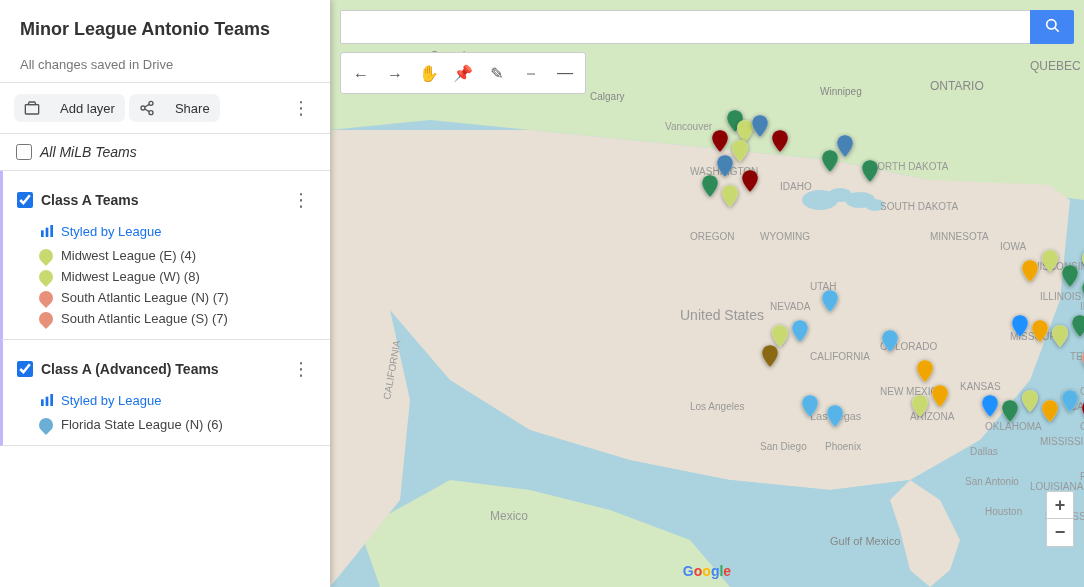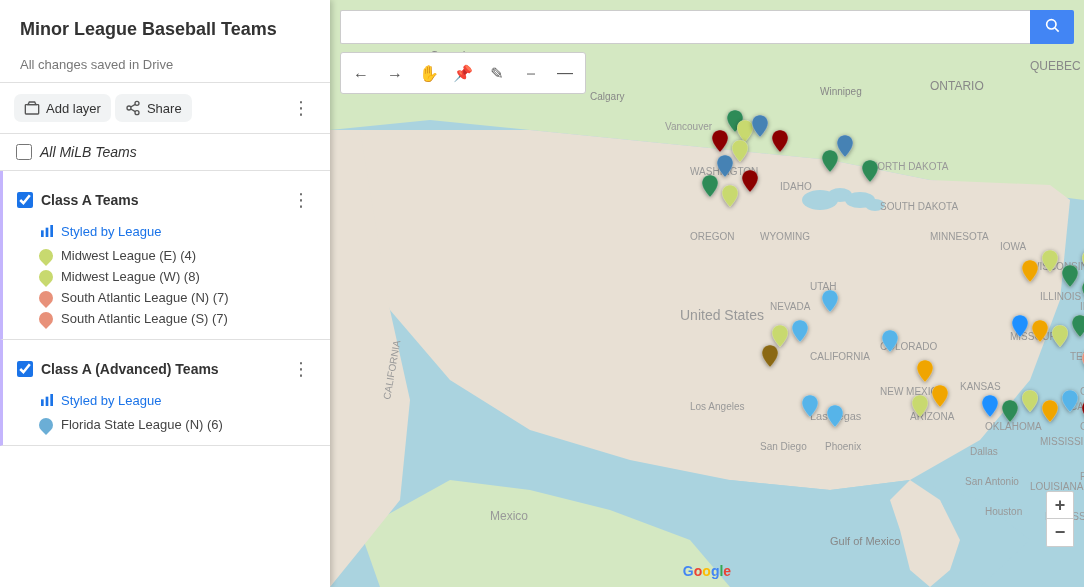--- a/index.html
+++ b/index.html
@@ -40,21 +40,21 @@
       display: flex;
       align-items: center;
       padding: 10px 14px;
       border-bottom: 1px solid #e0e0e0;
       gap: 4px;
     }
 
     .action-btn {
       display: flex;
       align-items: center;
-      gap: 6px;
+      gap: 20px;
       padding: 6px 10px;
       border: none;
       background: #f1f3f4;
       border-radius: 7px;
       cursor: pointer;
       font-size: 13px;
       color: #333;
     }
 
     .spacer { flex: 1; }
@@ -287,21 +287,21 @@
 
     .left-accent {
       border-left: 3px solid #c4b5fd;
     }
   </style>
 </head>
 <body>
 
 <div id="sidebar">
   <div class="sidebar-header">
-    <div class="sidebar-title">Minor League Baseball Teams</div>
+    <div class="sidebar-title">Minor League Antonio Teams</div>
     <div class="sidebar-subtitle">All changes saved in Drive</div>
   </div>
 
   <div class="sidebar-actions">
     <button class="action-btn">
       <svg width="16" height="16" viewBox="0 0 24 24" fill="none" stroke="#555" stroke-width="2">
         <rect x="2" y="7" width="20" height="14" rx="1"></rect>
           <path d="M16 3H8l-2 4h12z"></path>
       </svg>
       <span>Add layer</span>

